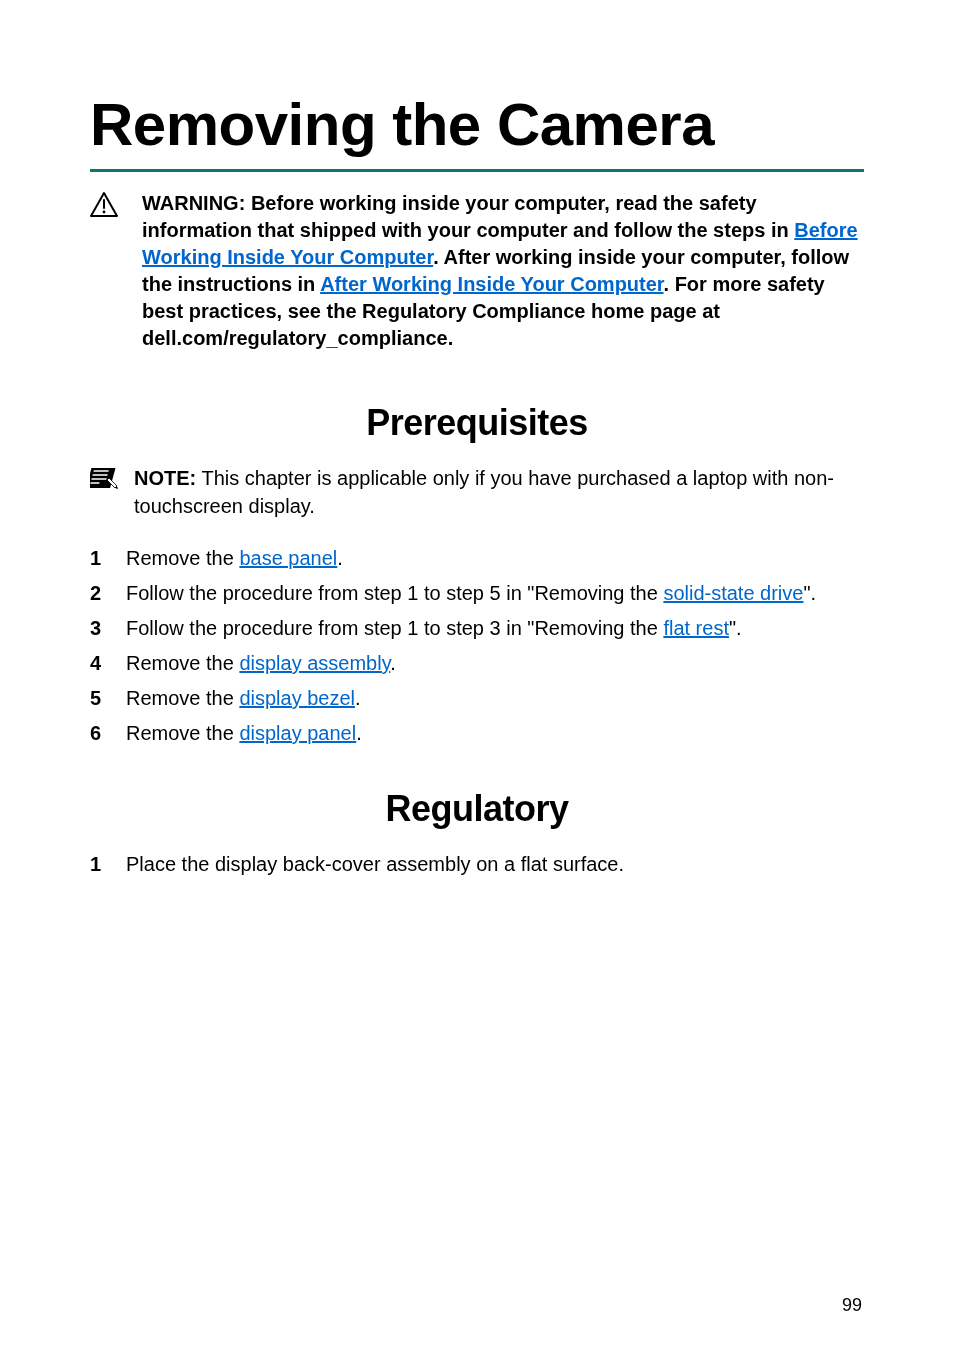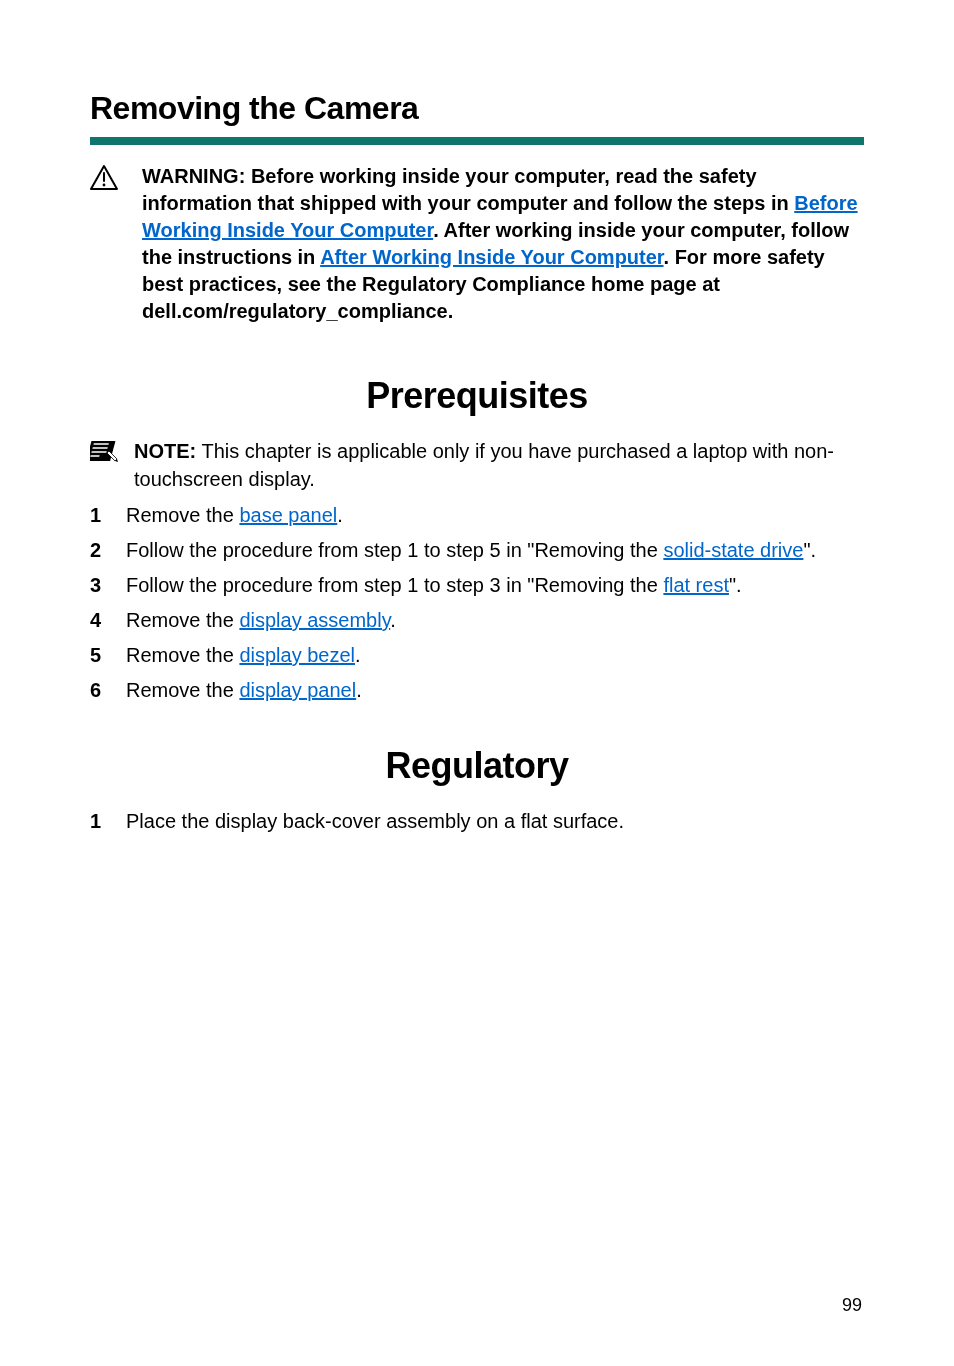--- a/index.html
+++ b/index.html
@@ -13,25 +13,25 @@
     background: #ffffff;
     font-family: "Segoe UI", "Helvetica Neue", Arial, sans-serif;
     color: #000000;
   }
   .page {
     padding: 90px 90px 40px 90px;
     position: relative;
     height: 100%;
   }
   .title {
-    font-size: 32px;
+    font-size: 60px;
     font-weight: 700;
     letter-spacing: -0.5px;
     padding-bottom: 10px;
-    border-bottom: 8px solid #0f766e;
+    border-bottom: 3px solid #0f766e;
     margin-bottom: 18px;
   }
   .warning-block {
     display: flex;
     gap: 24px;
     margin-bottom: 50px;
   }
   .warning-icon-svg {
     flex: 0 0 auto;
     width: 28px;
@@ -51,21 +51,21 @@
     font-size: 36px;
     font-weight: 700;
     margin-top: 40px;
     margin-bottom: 20px;
     letter-spacing: -0.5px;
     text-align: center;
   }
   .note-block {
     display: flex;
     gap: 16px;
-    margin-bottom: 8px;
+    margin-bottom: 24px;
   }
   .note-icon-svg {
     flex: 0 0 auto;
     width: 28px;
     height: 24px;
     margin-top: 2px;
   }
   .note-text {
     font-size: 20px;
     line-height: 1.4;

